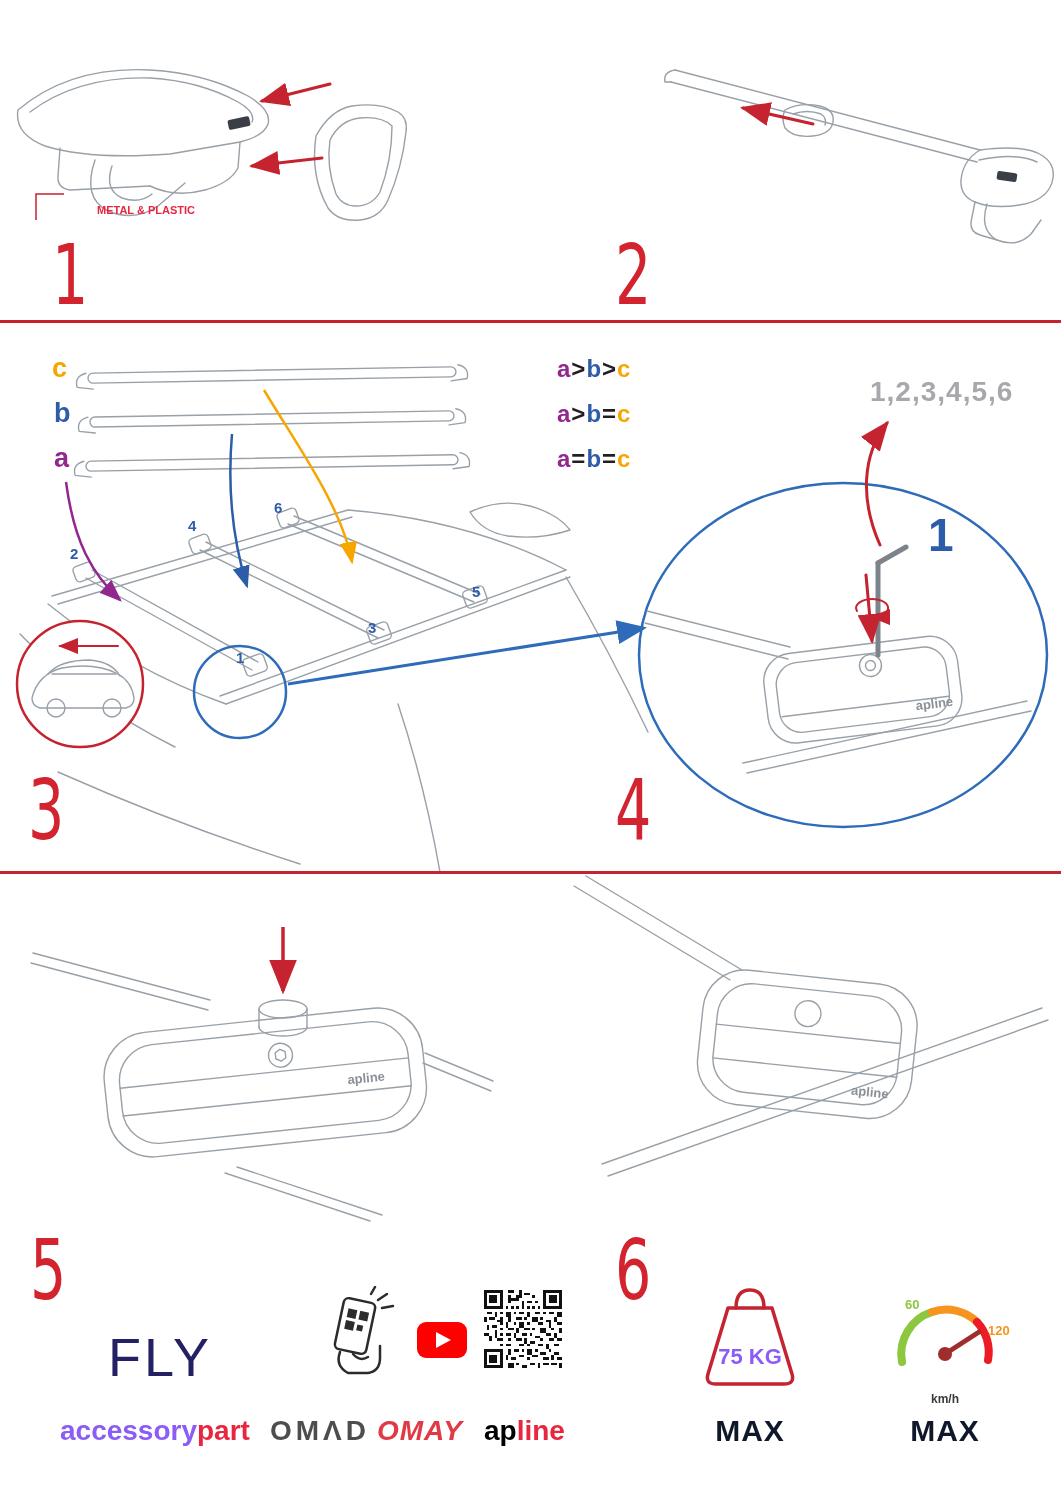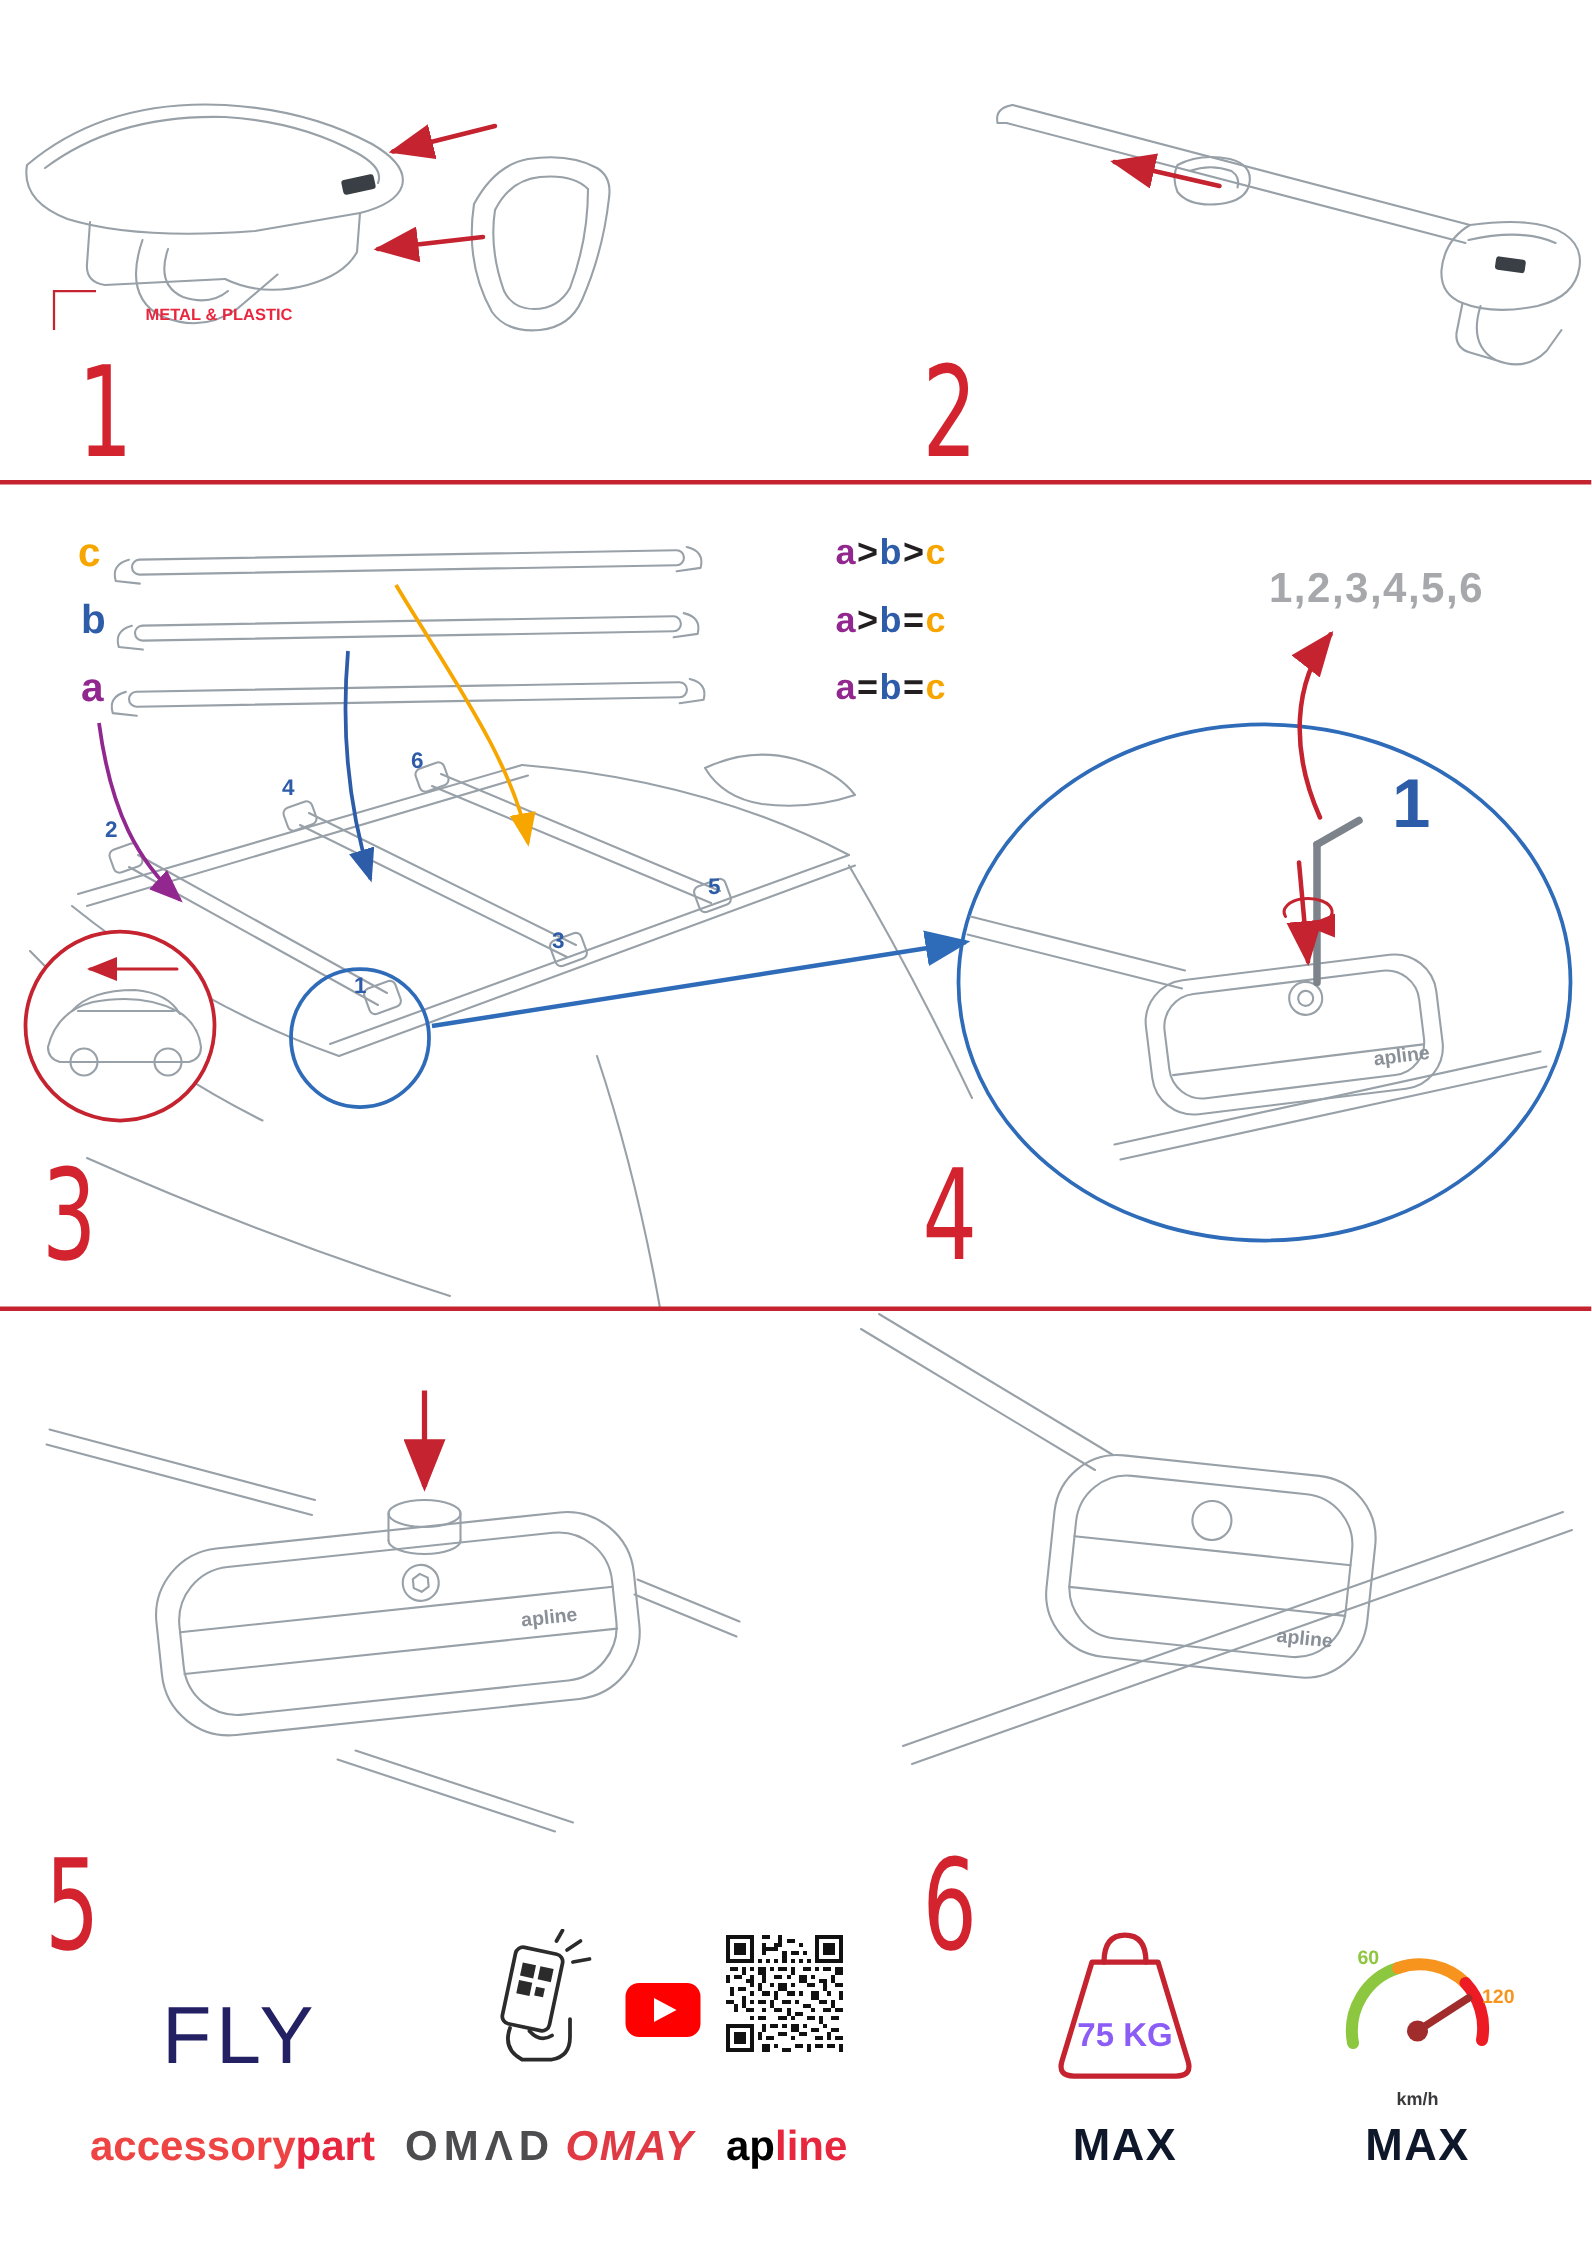--- a/index.html
+++ b/index.html
@@ -20,21 +20,21 @@
   .barletter{position:absolute;font-size:27px;font-weight:bold;line-height:1;}
   .formula{position:absolute;font-size:24px;font-weight:bold;letter-spacing:1px;line-height:1;}
   .formula .v-a{color:#92278f;} .formula .v-b{color:#2d5ca8;} .formula .v-c{color:#f7a600;}
   .formula .op{color:#231f20;}
   .posnum{position:absolute;font-size:15px;font-weight:bold;color:#2d5ca8;line-height:1;}
   .sequence{position:absolute;font-size:28px;font-weight:bold;color:#a6a8ab;letter-spacing:1px;}
   .callout1{position:absolute;font-size:46px;font-weight:bold;color:#2d5ca8;line-height:1;}
   .fly{position:absolute;left:100px;top:1326px;width:120px;text-align:center;
        font-size:54px;font-weight:400;letter-spacing:3px;color:#232063;}
   .brandrow{position:absolute;top:1417px;font-size:28px;font-weight:bold;line-height:1;}
-  .c-navy{color:#ef4444;margin-top:12px;} .c-red{color:#e8273f;} .c-gray{color:#4d4d4f;} .c-dark{color:#000000;text-align:center;}
+  .c-navy{color:#8b5cf6;margin-top:12px;} .c-red{color:#e8273f;} .c-gray{color:#4d4d4f;} .c-dark{color:#000000;text-align:center;}
   .omay{font-style:italic;font-weight:800;color:#e03a45;letter-spacing:1px;}
   .maxlabel{position:absolute;top:1414px;text-align:center;font-size:30px;font-weight:bold;
             color:#0f172a;letter-spacing:1px;}
   .kg{position:absolute;left:692px;top:1344px;width:116px;text-align:center;
       font-size:22px;font-weight:bold;color:#8b5cf6;}
   .speedlbl{position:absolute;font-size:13px;font-weight:bold;line-height:1;}
   .kmh{position:absolute;left:915px;top:1392px;width:60px;text-align:center;
        font-size:12px;font-weight:bold;color:#3a3a3c;}
 </style>
 </head>
@@ -225,21 +225,21 @@
   </g>
   <g>
     <path class="keyln" d="M253 148 L 253 240"></path>
     <path class="keyln" d="M253 148 L 281 132"></path>
   </g>
   <line class="ra" x1="241" y1="160" x2="247" y2="226" marker-end="url(#arR4)"></line>
   <path class="ra2" d="M232 196 a 16 9 0 1 1 15 6" marker-end="url(#arR4)"></path>
   <path class="ra" d="M255 130 C 235 85 237 40 262 8" marker-end="url(#arR4)"></path>
 </svg>
 
-<div class="sequence" style="left:846px;top:376px">1,2,3,4,5,6</div>
+<div class="sequence" style="left:870px;top:376px">1,2,3,4,5,6</div>
 <div class="callout1" style="left:928px;top:512px">1</div>
 
 <div class="stepnum" style="left:615px;top:768px">4</div>
 
 <div class="divider" style="top:871px"></div>
 
 <svg class="abs" style="left:25px;top:885px" width="480" height="350" viewBox="0 0 480 350">
   <defs>
     <marker id="arR5" markerWidth="10" markerHeight="8" refX="9" refY="4" orient="auto">
       <path d="M0 0 L10 4 L0 8 Z" fill="#c4232f"></path>

